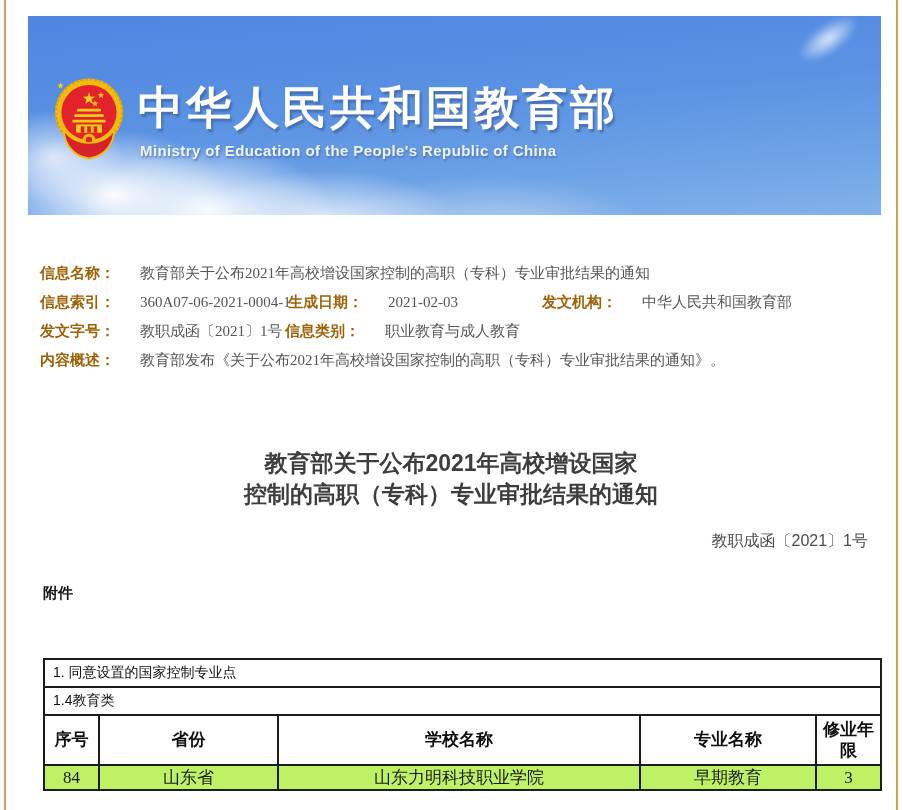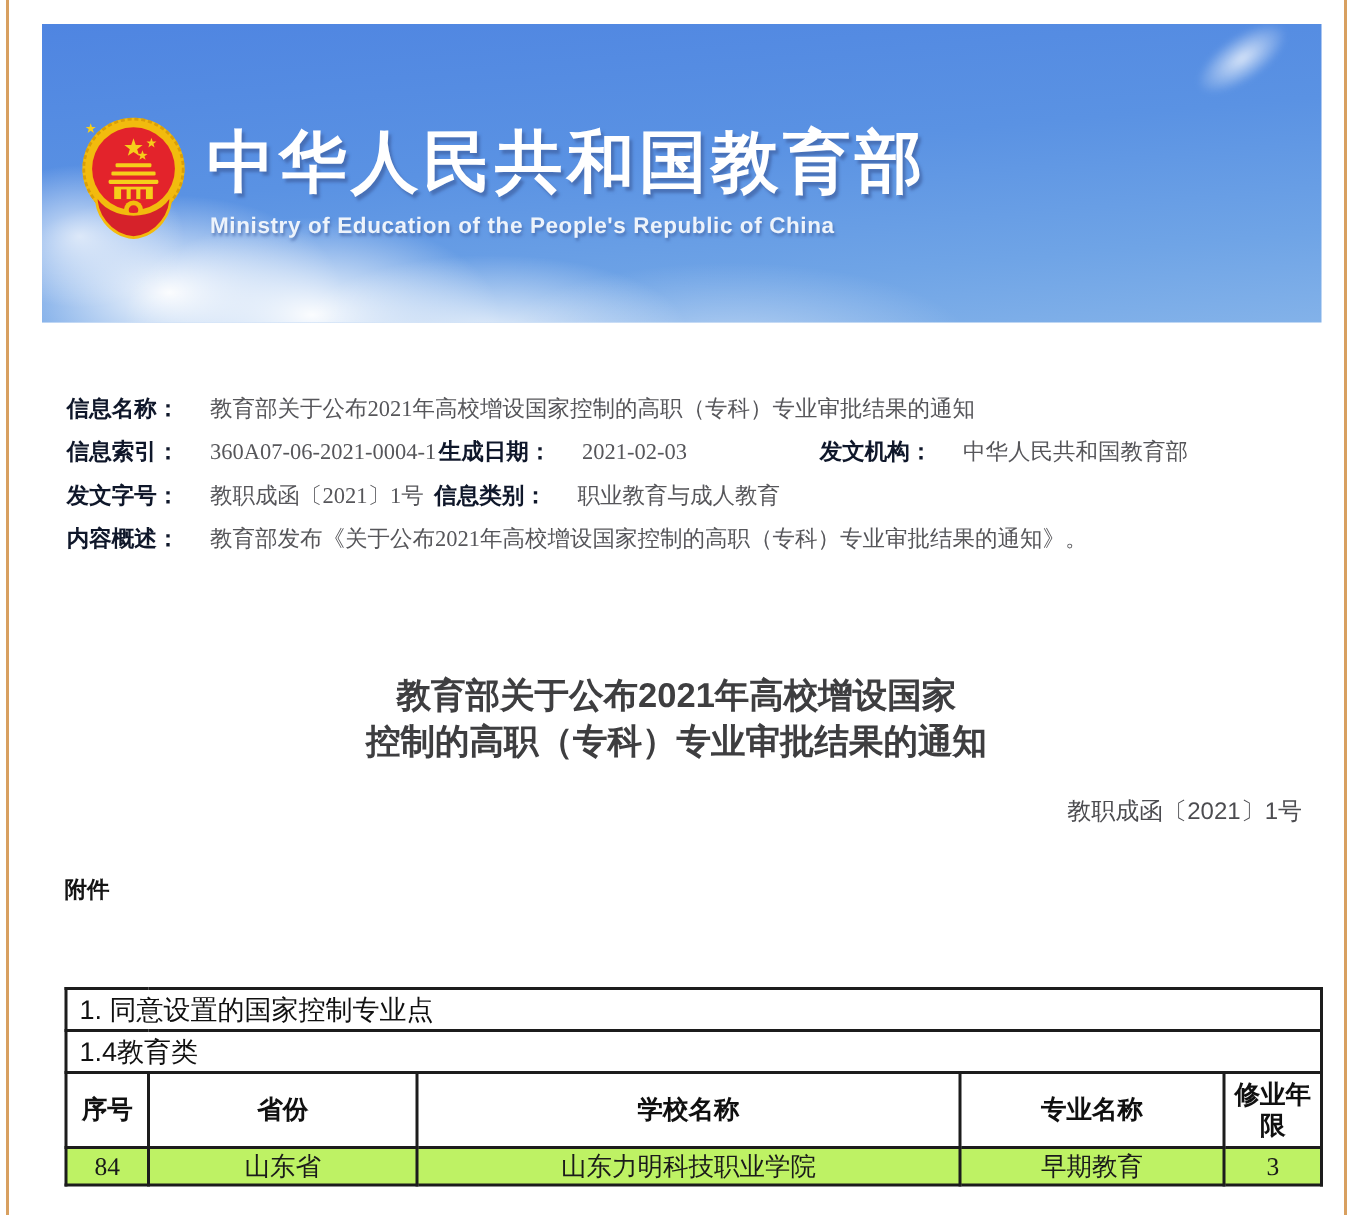--- a/index.html
+++ b/index.html
@@ -41,21 +41,21 @@
     position: absolute; left: 112px; top: 126px; z-index: 2;
     font-family: "Liberation Sans", sans-serif; font-weight: bold;
     font-size: 15px; letter-spacing: .4px; color: #edf3fb;
     text-shadow: 1px 2px 2px rgba(62,94,158,0.6);
     white-space: nowrap;
   }
 
   
   .meta { position: absolute; left: 40px; top: 264px; width: 836px; font-size: 15px; color: #56565a; }
   .meta-row { display: flex; line-height: 18px; margin-bottom: 11px; white-space: nowrap; }
-  .meta-label { font-weight: bold; color: #0f172a; width: 84px; flex: none; margin-right: 16px; text-align: center; }
+  .meta-label { font-weight: bold; color: #a16207; width: 84px; flex: none; margin-right: 16px; }
   .mv-1 { flex: none; width: 148px; }
   .mv-2 { flex: none; width: 154px; }
   .mv-3 { flex: none; width: 145px; }
 
   
   .doc-title {
     position: absolute; left: 0; top: 423px; width: 902px; text-align: center;
     font-family: "Liberation Sans", sans-serif; font-weight: bold;
     font-size: 23px; line-height: 31px; color: #3e3e40; margin-top: 25px;
   }
@@ -72,21 +72,21 @@
   }
 
   
   .annex-table {
     position: absolute; left: 43px; top: 658px; width: 837px;
     border-collapse: collapse; table-layout: fixed; color: #141414;
   }
   .annex-table td, .annex-table th { border: 2px solid #1c1c1c; padding: 0 6px; }
   .row-section td {
     height: 28px; font-family: "Liberation Sans", sans-serif;
-    font-size: 18px; text-align: left; padding-left: 8px; color: #101010;
+    font-size: 14px; text-align: left; padding-left: 8px; color: #101010;
   }
   .row-head th {
     height: 50px; font-family: "Liberation Sans", sans-serif; font-weight: bold;
     font-size: 17px; text-align: center; line-height: 1.25; color: #101010;
   }
   .row-data td {
     height: 25px; font-family: "Liberation Serif", serif;
     font-size: 17px; text-align: center; color: #1a1a1a; background: #bef264;
   }
 </style>

